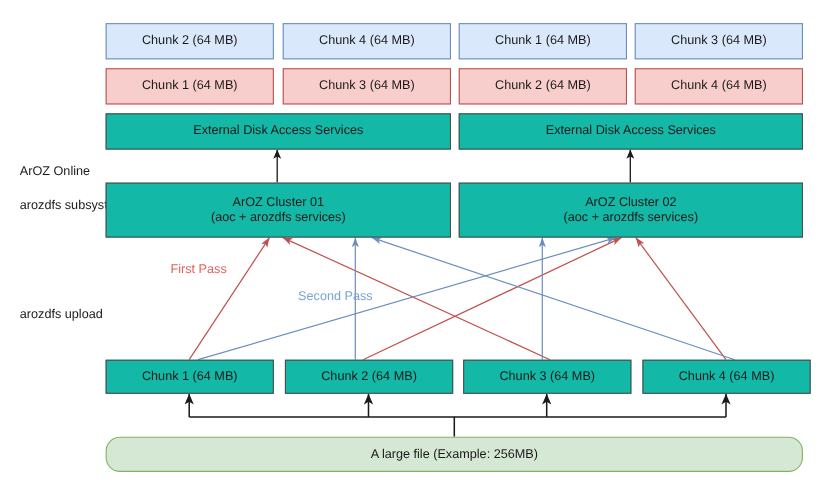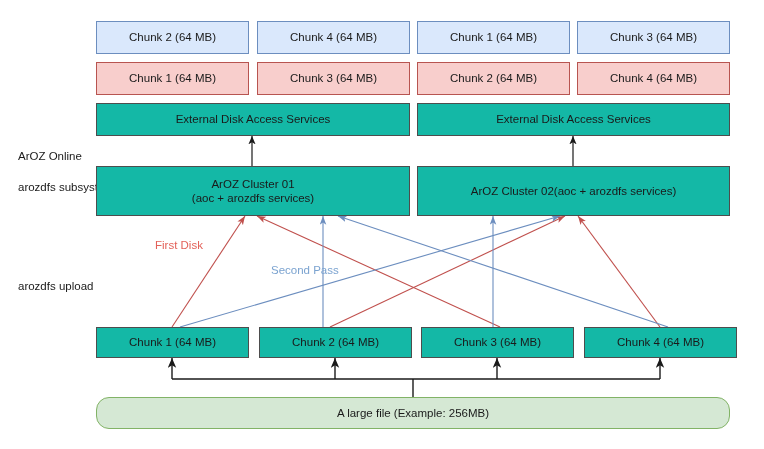--- a/index.html
+++ b/index.html
@@ -79,41 +79,41 @@
   <div class="side-label" style="left:18px;top:133px;">
     <div>ArOZ Online</div>
     <div>arozdfs subsystem</div>
   </div>
 
   <div class="side-label" style="left:18px;top:263px;">
     <div>arozdfs upload</div>
   </div>
 
 
-  <div class="pass-label first" style="left:155px;top:239px;">First Disk</div>
+  <div class="pass-label first" style="left:155px;top:239px;">First Pass</div>
   <div class="pass-label second" style="left:236px;top:264px;margin-left:35px;">Second Pass</div>
 
   <div class="box blue" style="left:96px;top:21px;width:153px;height:33px;">Chunk 2 (64 MB)</div>
   <div class="box blue" style="left:257px;top:21px;width:153px;height:33px;">Chunk 4 (64 MB)</div>
   <div class="box blue" style="left:417px;top:21px;width:153px;height:33px;">Chunk 1 (64 MB)</div>
   <div class="box blue" style="left:577px;top:21px;width:153px;height:33px;">Chunk 3 (64 MB)</div>
 
   <div class="box red" style="left:96px;top:62px;width:153px;height:33px;">Chunk 1 (64 MB)</div>
   <div class="box red" style="left:257px;top:62px;width:153px;height:33px;">Chunk 3 (64 MB)</div>
   <div class="box red" style="left:417px;top:62px;width:153px;height:33px;">Chunk 2 (64 MB)</div>
   <div class="box red" style="left:577px;top:62px;width:153px;height:33px;">Chunk 4 (64 MB)</div>
 
   <div class="box plain" style="left:96px;top:103px;width:314px;height:33px;">External Disk Access Services</div>
   <div class="box plain" style="left:417px;top:103px;width:313px;height:33px;">External Disk Access Services</div>
 
   <div class="box plain" style="left:96px;top:166px;width:314px;height:50px;flex-direction:column;">
     <span class="l2">ArOZ Cluster 01</span>
     <span class="l2">(aoc + arozdfs services)</span>
   </div>
-  <div class="box plain" style="left:417px;top:166px;width:313px;height:50px;flex-direction:row;">
+  <div class="box plain" style="left:417px;top:166px;width:313px;height:50px;flex-direction:column;">
     <span class="l2">ArOZ Cluster 02</span>
     <span class="l2">(aoc + arozdfs services)</span>
   </div>
 
   <div class="box plain" style="left:96px;top:327px;width:153px;height:31px;">Chunk 1 (64 MB)</div>
   <div class="box plain" style="left:259px;top:327px;width:153px;height:31px;">Chunk 2 (64 MB)</div>
   <div class="box plain" style="left:421px;top:327px;width:153px;height:31px;">Chunk 3 (64 MB)</div>
   <div class="box plain" style="left:584px;top:327px;width:153px;height:31px;">Chunk 4 (64 MB)</div>
 
   <div class="box green" style="left:96px;top:397px;width:634px;height:32px;border-radius:13px;">A large file (Example: 256MB)</div>

